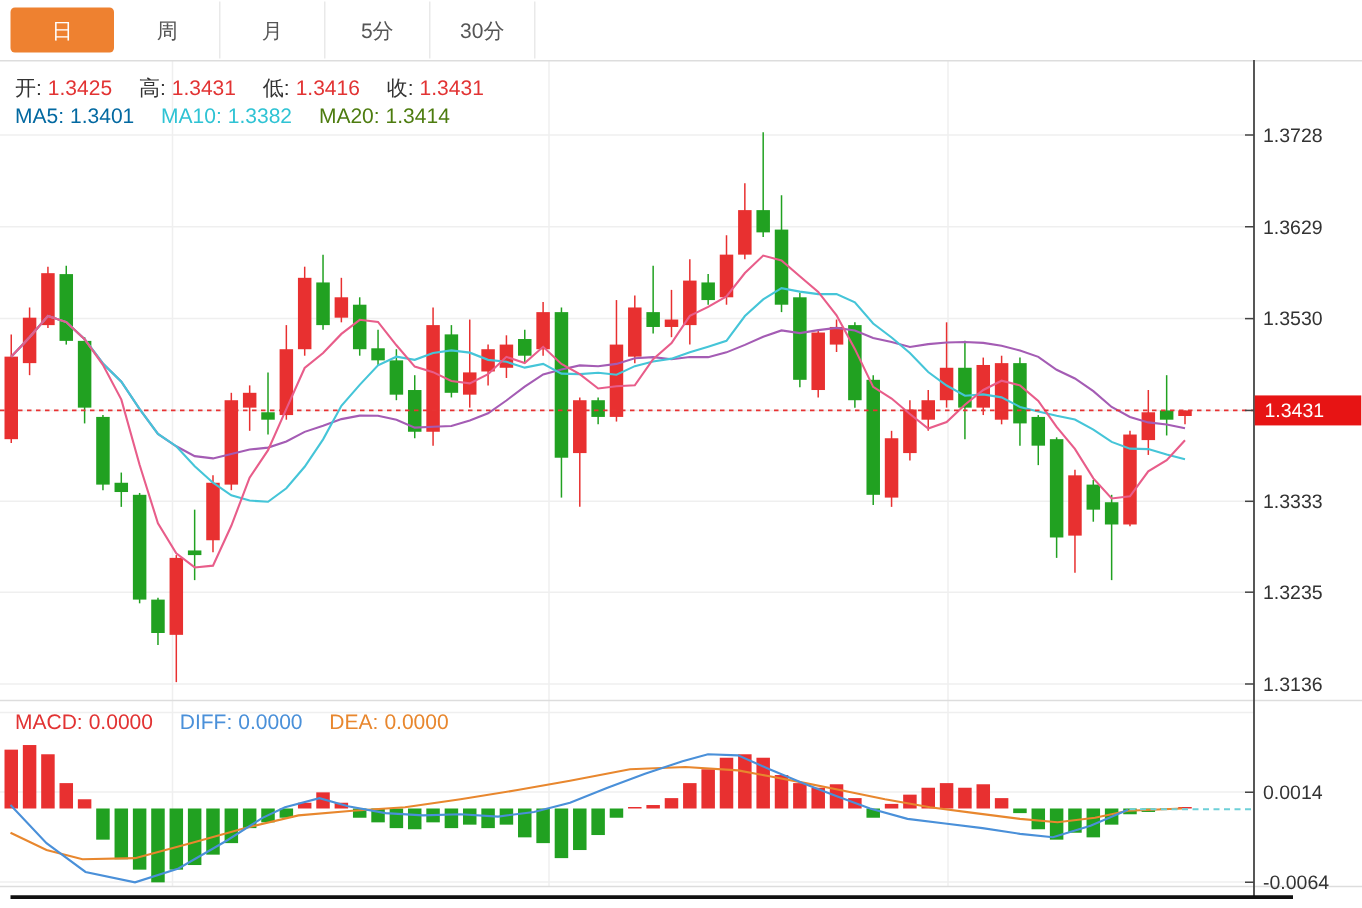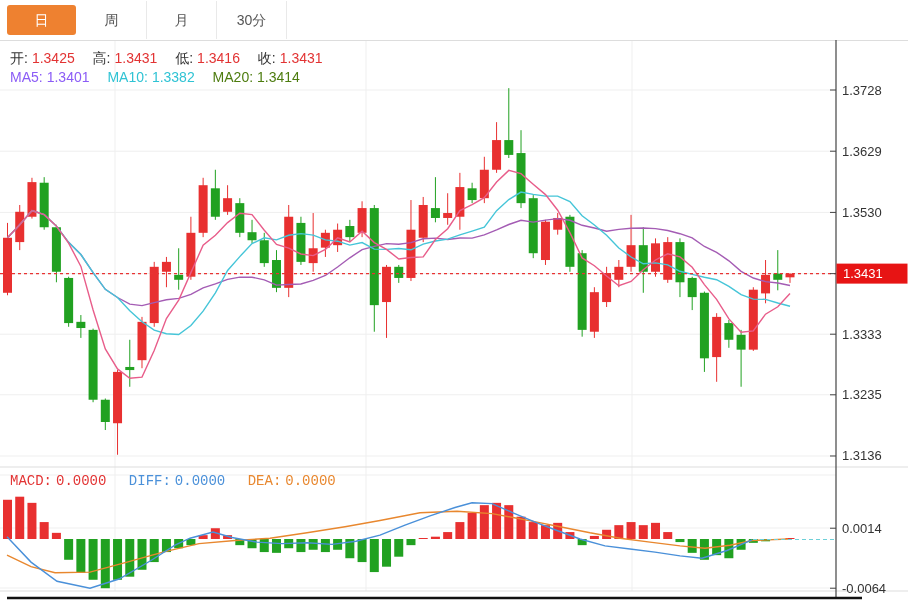--- a/index.html
+++ b/index.html
@@ -10,38 +10,39 @@
           align-items:center;padding-left:7px;box-sizing:border-box;background:#fff;}
   .tab{width:70px;height:38px;line-height:38px;text-align:center;font-size:14px;
        color:#555;border-right:1px solid #e9e9e9;cursor:pointer;box-sizing:border-box;}
   .tab.active{background:#ee8130;color:#fff;border-radius:3px;height:30px;
               line-height:30px;border-right:none;margin-right:1px;width:69px;}
   
   .legend{position:absolute;left:10px;font-size:14px;white-space:nowrap;z-index:5;}
   .legend span{margin-right:4px;}
   .lab{color:#333;}
   .val-red{color:#e23333;}
-  .ma5{color:#8b5cf6;}
+  .ma5{color:#0369a1;}
   .ma10{color:#2fc3d4;text-align:right;}
   .ma20{color:#4d7c0f;}
   .diffc{color:#4a90d9;}
   .deac{color:#e8872e;}
   .gap{margin-left:10px;}
   #ohlc-row{top:50px;}
   #ma-row{top:69px;}
-  #macd-row{top:473px;font-family:Liberation Mono, monospace;}
+  #macd-row{top:473px;}
   svg{position:absolute;top:40px;left:0;}
 </style>
 </head>
 <body>
 
 <div class="tabbar" id="tabbar">
     <div class="tab active">日</div>
     <div class="tab">周</div>
     <div class="tab">月</div>
+    <div class="tab">5分</div>
     <div class="tab">30分</div>
   </div>
 
 <div class="legend" id="ohlc-row">
   <span class="lab">开:</span><span class="val-red">1.3425</span>
   <span class="lab gap">高:</span><span class="val-red">1.3431</span>
   <span class="lab gap">低:</span><span class="val-red">1.3416</span>
   <span class="lab gap">收:</span><span class="val-red">1.3431</span>
 </div>
 

